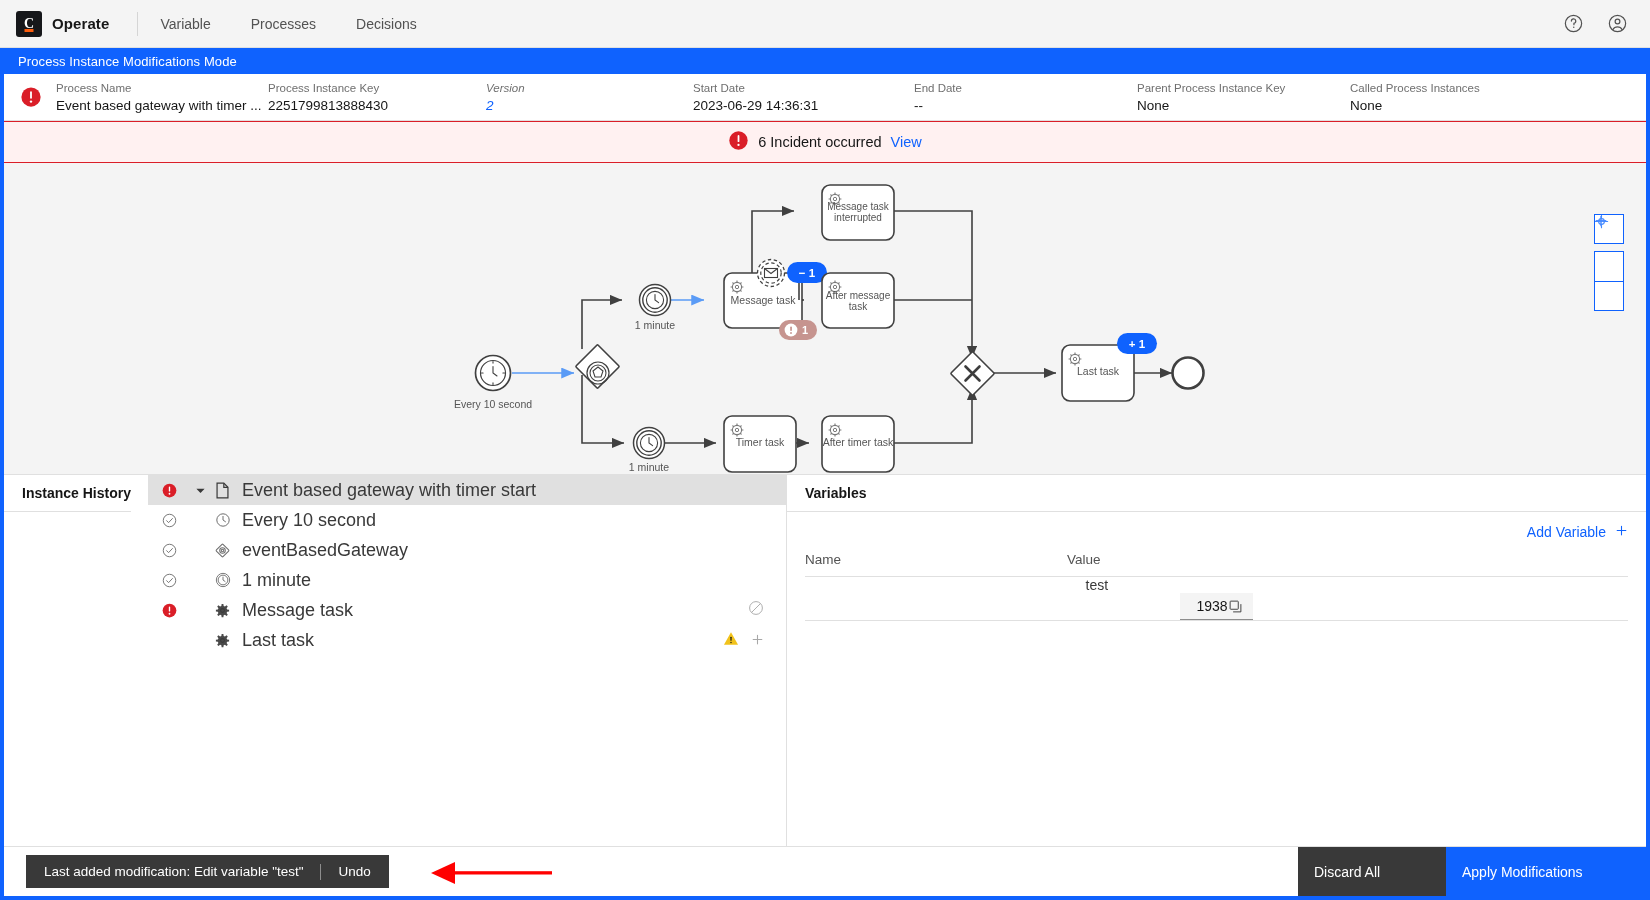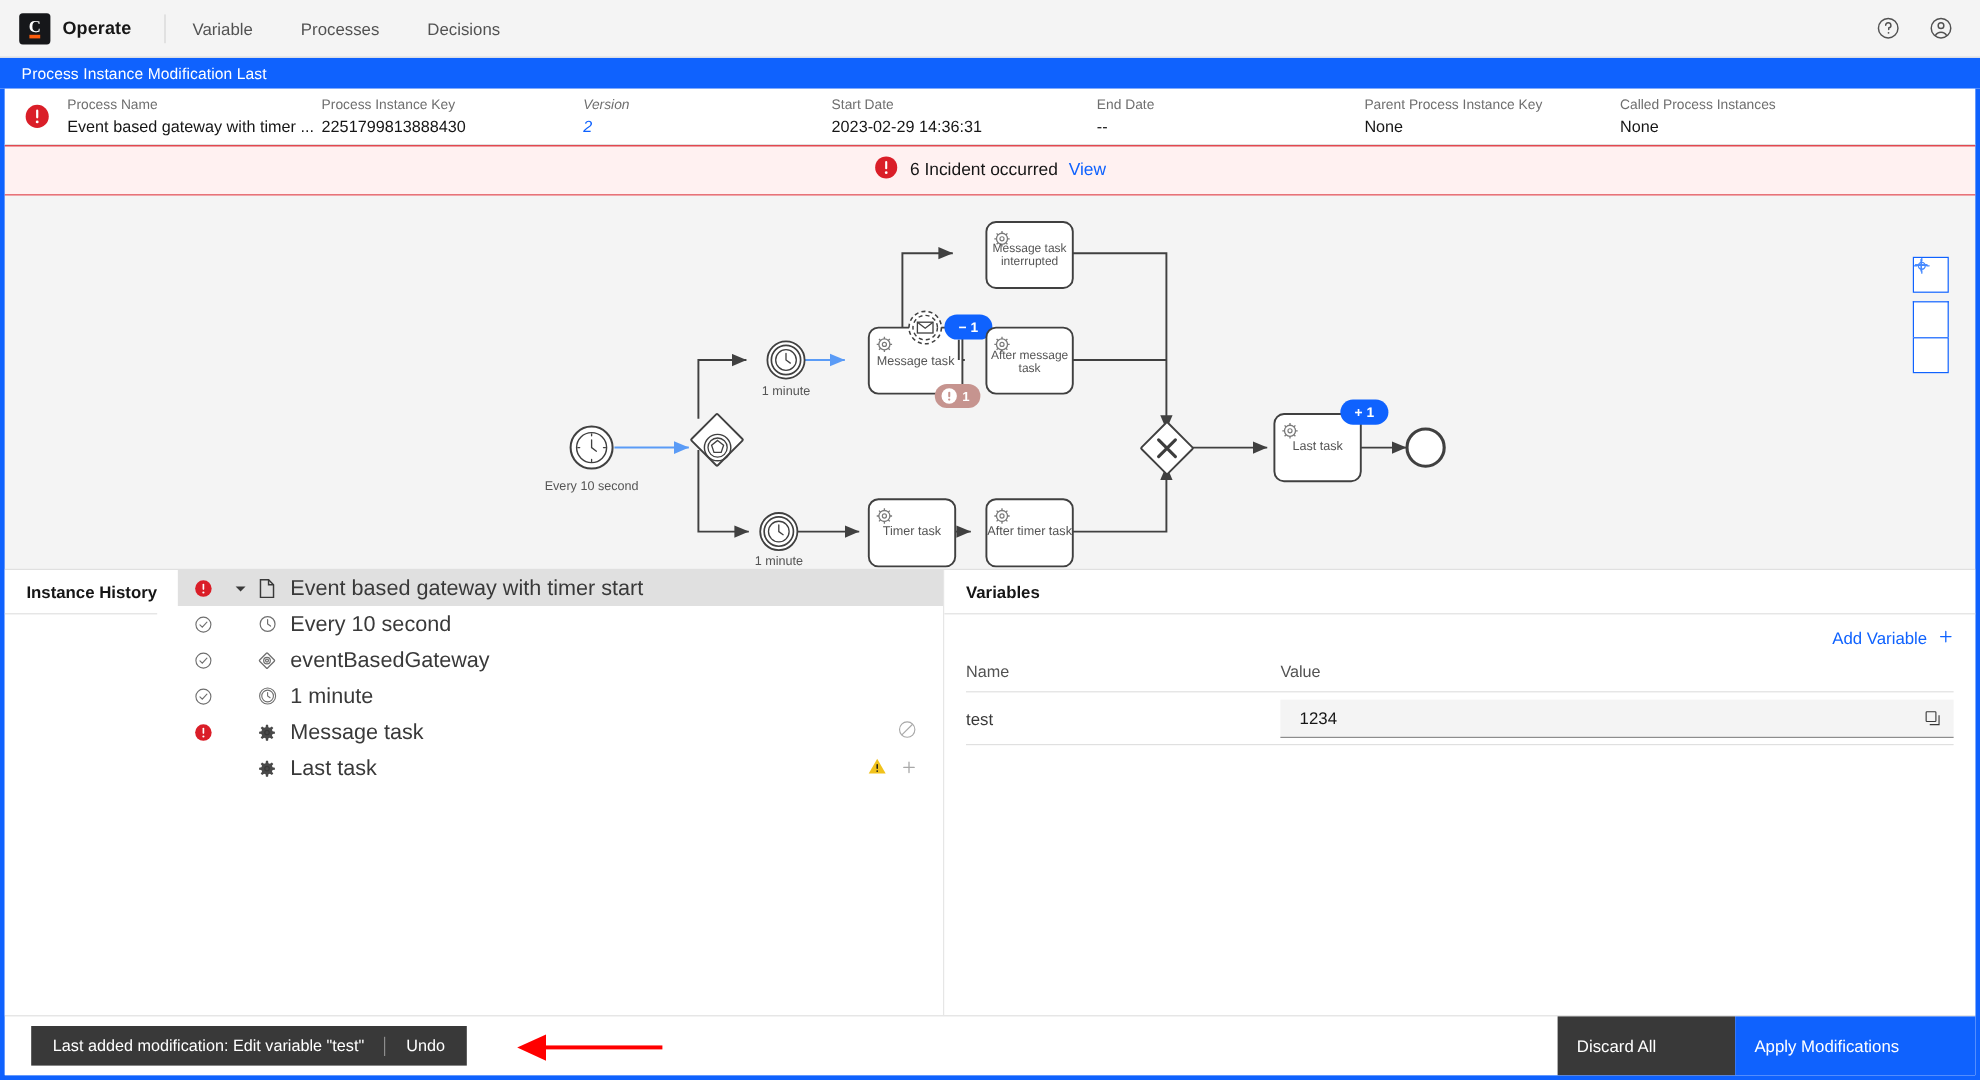--- a/index.html
+++ b/index.html
@@ -135,21 +135,21 @@
 
   
   .var-toolbar { height: 40px; display: flex; align-items: center; justify-content: flex-end; padding-right: 18px; }
   .add-var { display: flex; align-items: center; gap: 9px; color: #0f62fe; font-size: 14px; cursor: pointer; }
   .var-table { padding: 0 18px; }
   .var-head {
     display: flex; font-size: 13.5px; color: #525252;
     padding-bottom: 9px; border-bottom: 1px solid #e0e0e0;
   }
   .vh-name { width: 262px; }
-  .var-row { display: flex; align-items: center; height: 44px; border-bottom: 1px solid #e0e0e0; }
+  .var-row { display: flex; align-items: center; height: 44px; border-bottom: 1px solid #e0e0e0; flex-direction: column; }
   .vr-name { width: 262px; font-size: 14px; color: #393939; }
   .vr-value-wrap {
     flex: 1; height: 32px; background: #f4f4f4;
     display: flex; align-items: center; padding: 0 10px 0 16px;
     border-bottom: 1px solid #8d8d8d;
   }
   .vr-value { flex: 1; font-size: 14px; color: #161616; }
   .copy-btn { cursor: pointer; display: flex; align-items: center; }
 
   
@@ -209,21 +209,21 @@
         <svg width="21" height="21" viewBox="0 0 24 24" fill="none" stroke="#525252" stroke-width="1.4">
           <circle cx="12" cy="12" r="9.3"></circle>
           <circle cx="12" cy="9.6" r="2.7"></circle>
           <path d="M6.6 19.1a6.2 6.2 0 0 1 10.8 0" stroke-linecap="round"></path>
         </svg>
       </span>
     </div>
   </div>
 
   <div class="mod-banner">
-    <span>Process Instance Modification Last</span>
+    <span>Process Instance Modifications Mode</span>
   </div>
 
   <div class="mod-frame">
 
     <div class="inst-header">
       <span class="inst-state-icon">
         <svg width="22" height="22" viewBox="0 0 24 24">
           <circle cx="12" cy="12" r="10.5" fill="#da1e28"></circle>
           <rect x="11" y="5.8" width="2" height="8" rx="1" fill="#fff"></rect>
           <circle cx="12" cy="17" r="1.3" fill="#fff"></circle>
@@ -237,21 +237,21 @@
         <div class="meta-col mc-key">
           <span class="meta-label">Process Instance Key</span>
           <span class="meta-value">2251799813888430</span>
         </div>
         <div class="meta-col mc-ver">
           <span class="meta-label">Version</span>
           <span class="meta-value link">2</span>
         </div>
         <div class="meta-col mc-start">
           <span class="meta-label">Start Date</span>
-          <span class="meta-value">2023-02-29 14:36:31</span>
+          <span class="meta-value">2023-06-29 14:36:31</span>
         </div>
         <div class="meta-col mc-end">
           <span class="meta-label">End Date</span>
           <span class="meta-value">--</span>
         </div>
         <div class="meta-col mc-parent">
           <span class="meta-label">Parent Process Instance Key</span>
           <span class="meta-value">None</span>
         </div>
         <div class="meta-col mc-called">
@@ -606,21 +606,21 @@
           </span>
         </div>
         <div class="var-table">
           <div class="var-head">
             <span class="vh-name">Name</span>
             <span>Value</span>
           </div>
           <div class="var-row">
             <span class="vr-name">test</span>
             <span class="vr-value-wrap">
-              <span class="vr-value">1234</span>
+              <span class="vr-value">1938</span>
               <span class="copy-btn">
                 <svg width="15" height="15" viewBox="0 0 24 24" fill="none" stroke="#393939" stroke-width="1.5">
                   <rect x="3.4" y="3.4" width="13" height="13" rx="1"></rect>
                   <path d="M8.2 20.6h12.4V8.2"></path>
                 </svg>
               </span>
             </span>
           </div>
         </div>
       </div>

